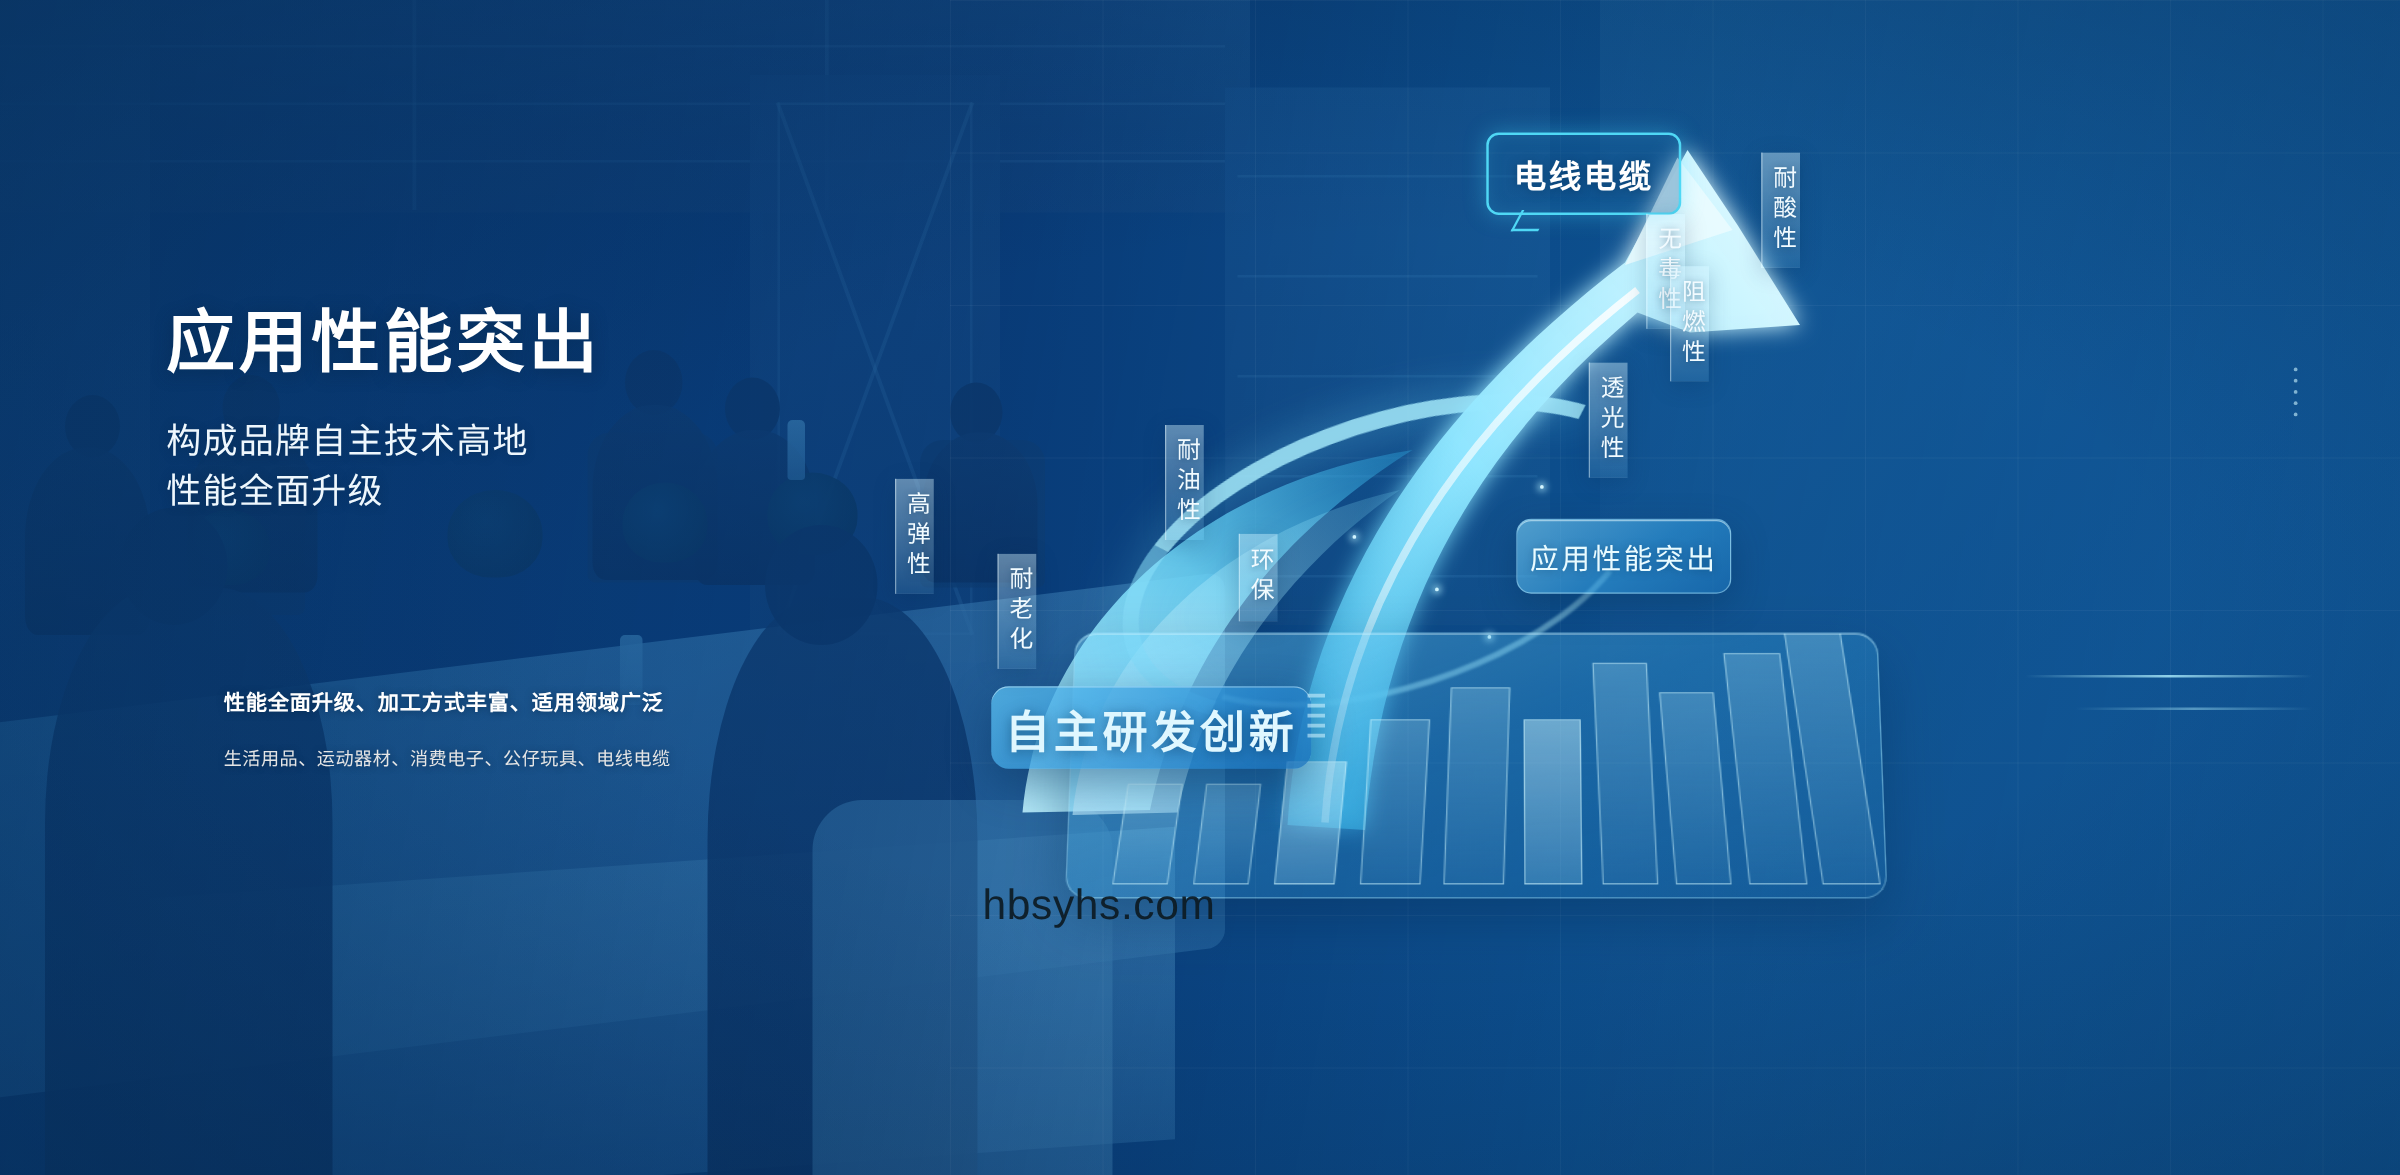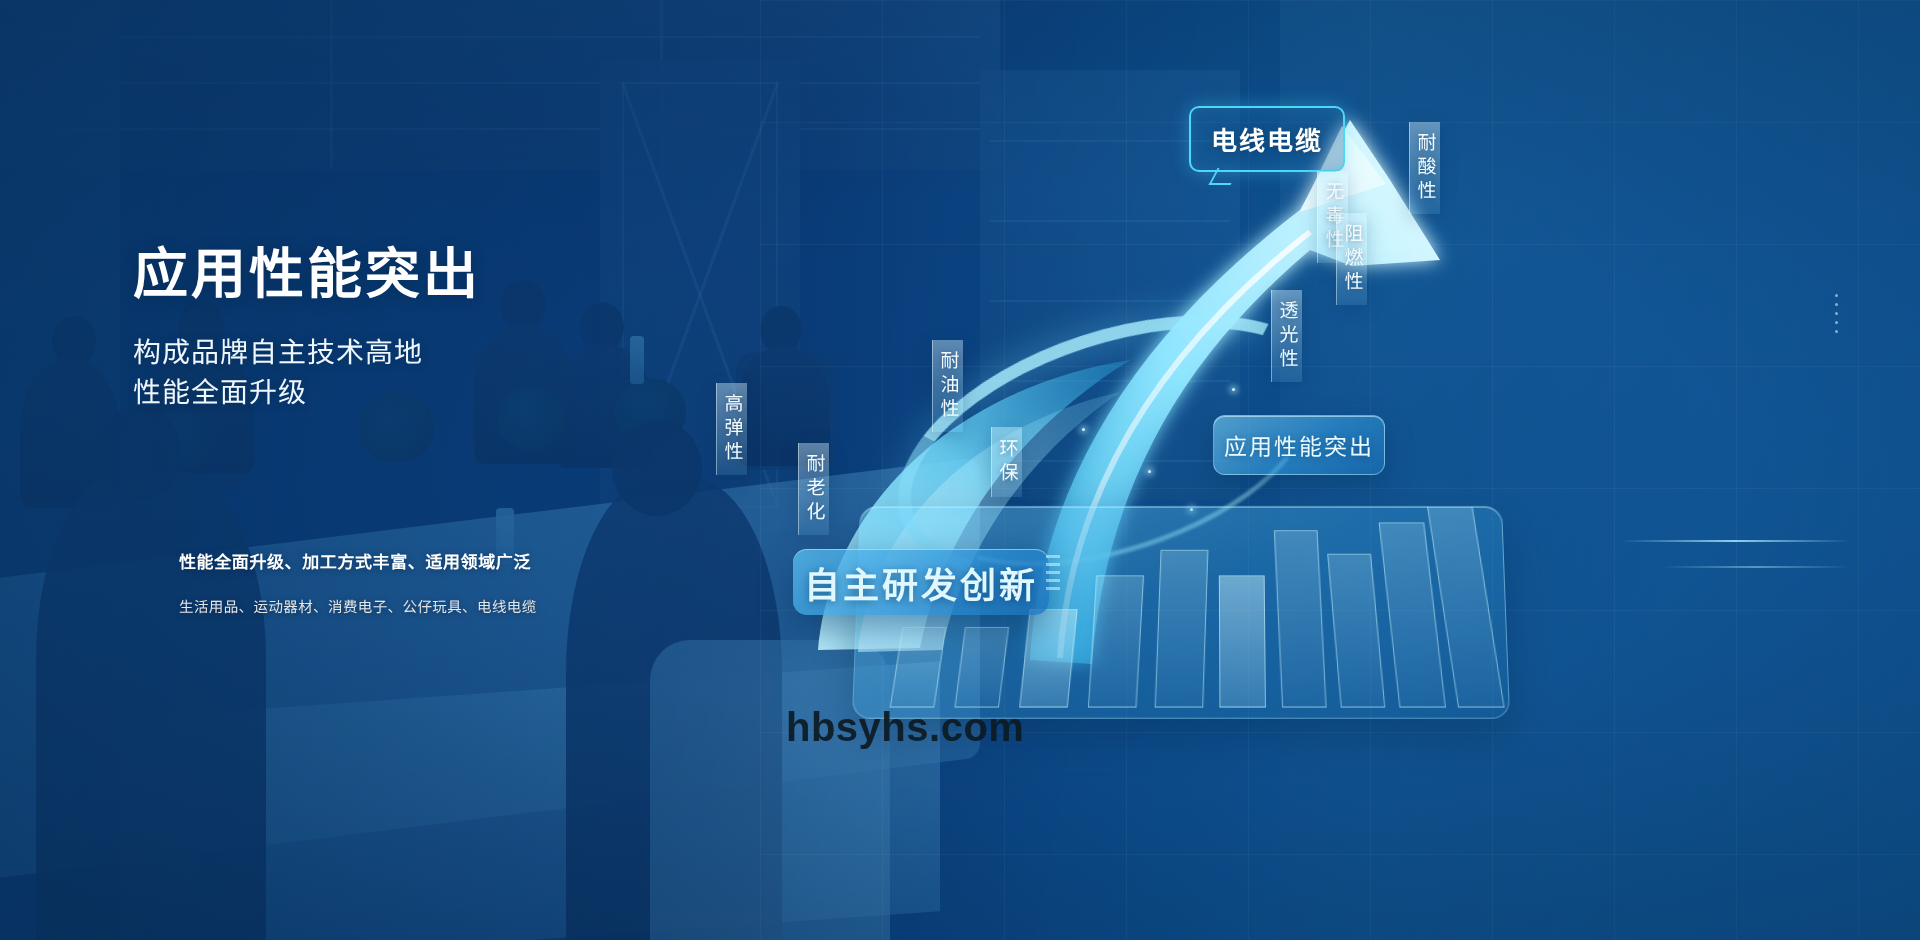--- a/index.html
+++ b/index.html
@@ -248,22 +248,22 @@
   .hline{
     position:absolute;height:2px;
     background:linear-gradient(90deg,rgba(160,235,255,0),rgba(175,240,255,.8),rgba(160,235,255,0));
   }
   .dots{position:absolute;display:flex;flex-direction:column;gap:6px;}
   .dots i{width:3px;height:3px;border-radius:50%;background:rgba(205,245,255,.6);}
 
   
   .watermark{
     position:absolute;left:786px;top:705px;
-    font-size:40px;color:#0d1b24;letter-spacing:.5px;
-    opacity:.93;font-weight:700;
+    font-size:34px;color:#0d1b24;letter-spacing:.5px;
+    opacity:.93;font-weight:400;
   }
 </style>
 </head>
 <body>
 
 <div class="banner">
 
   <div class="photo">
     <div class="ceiling"></div>
     <div class="ceil-line" style="left:0;top:36px;width:980px;"></div>

